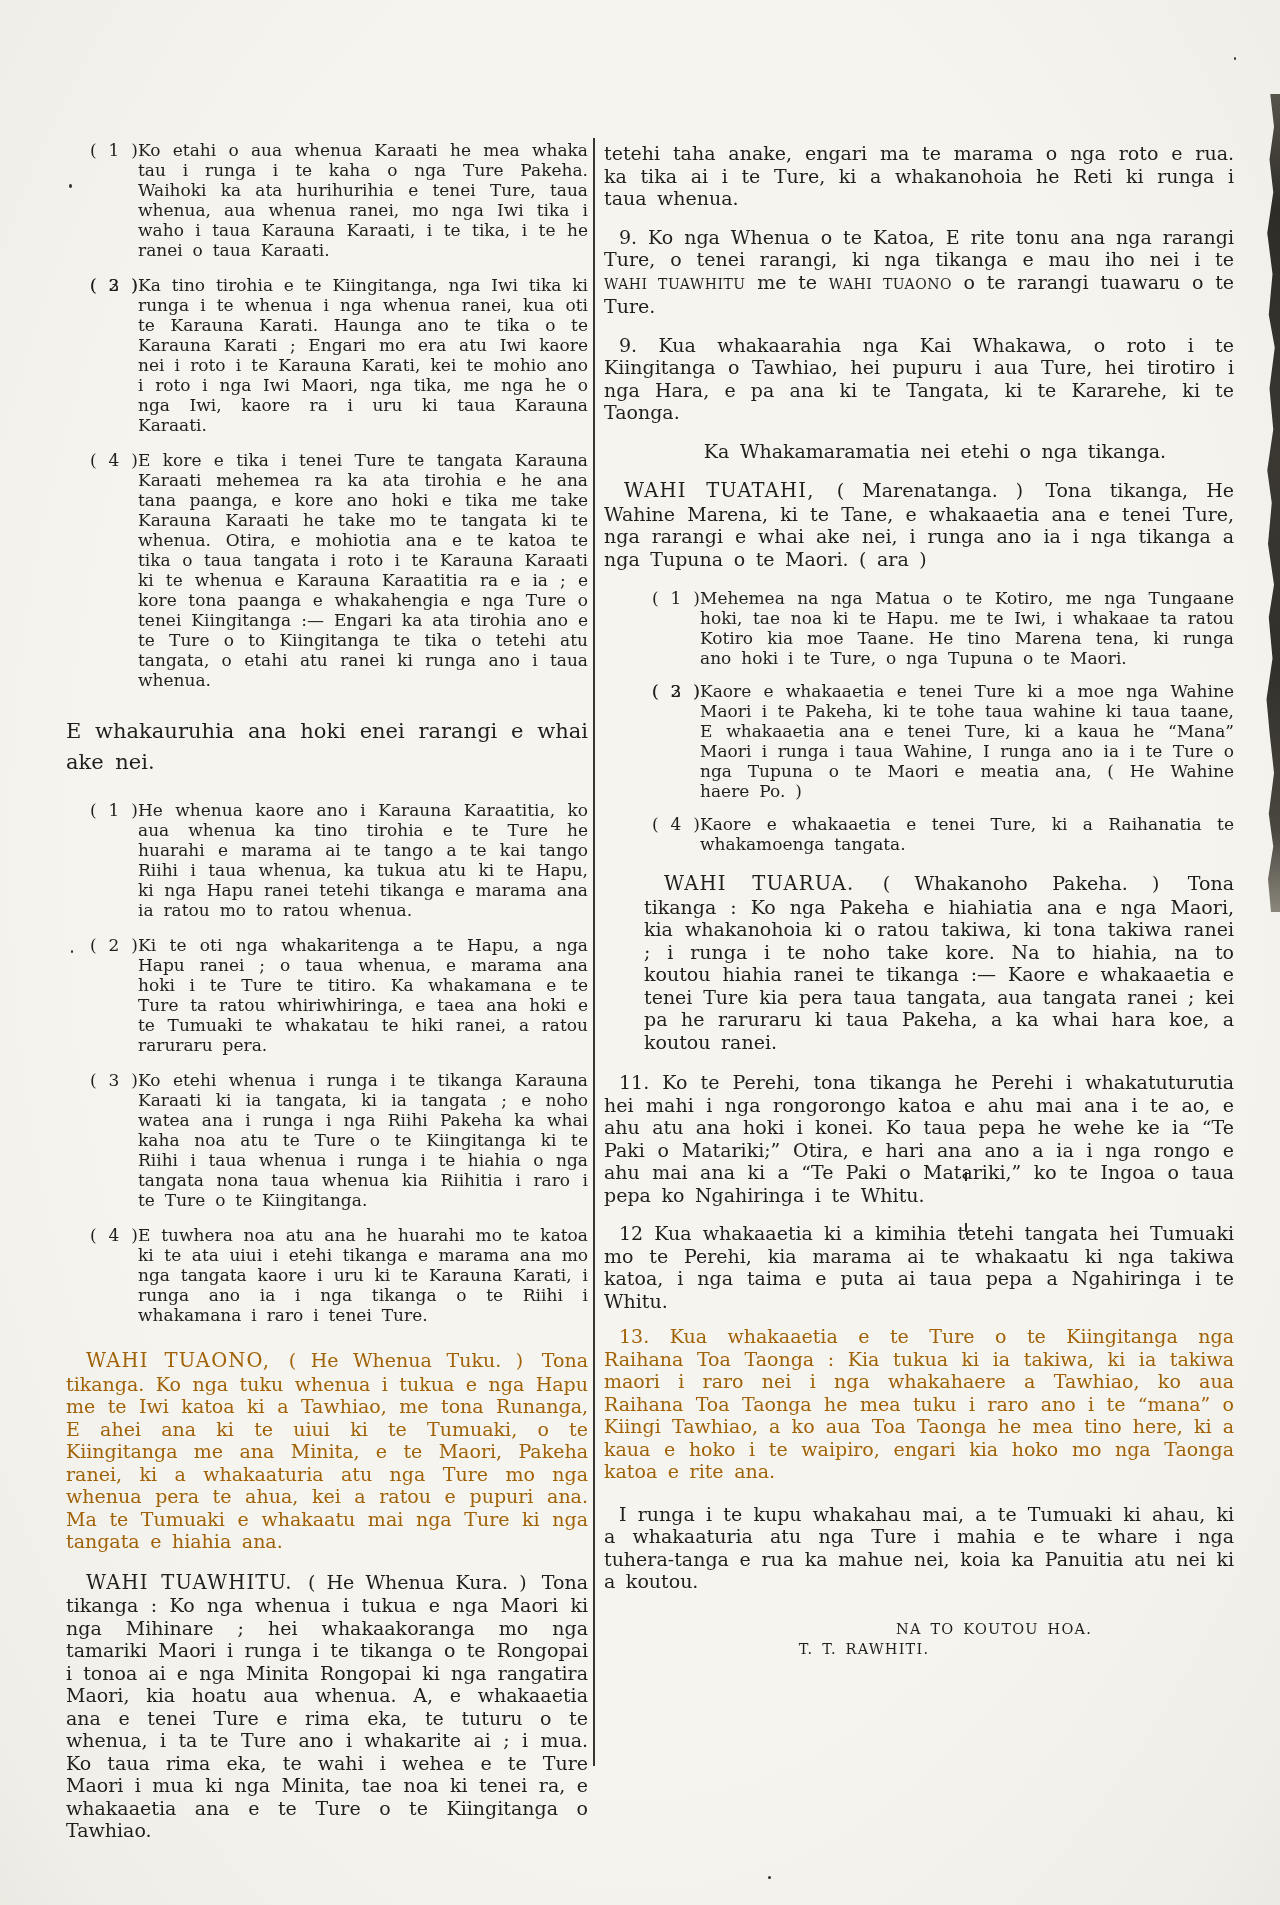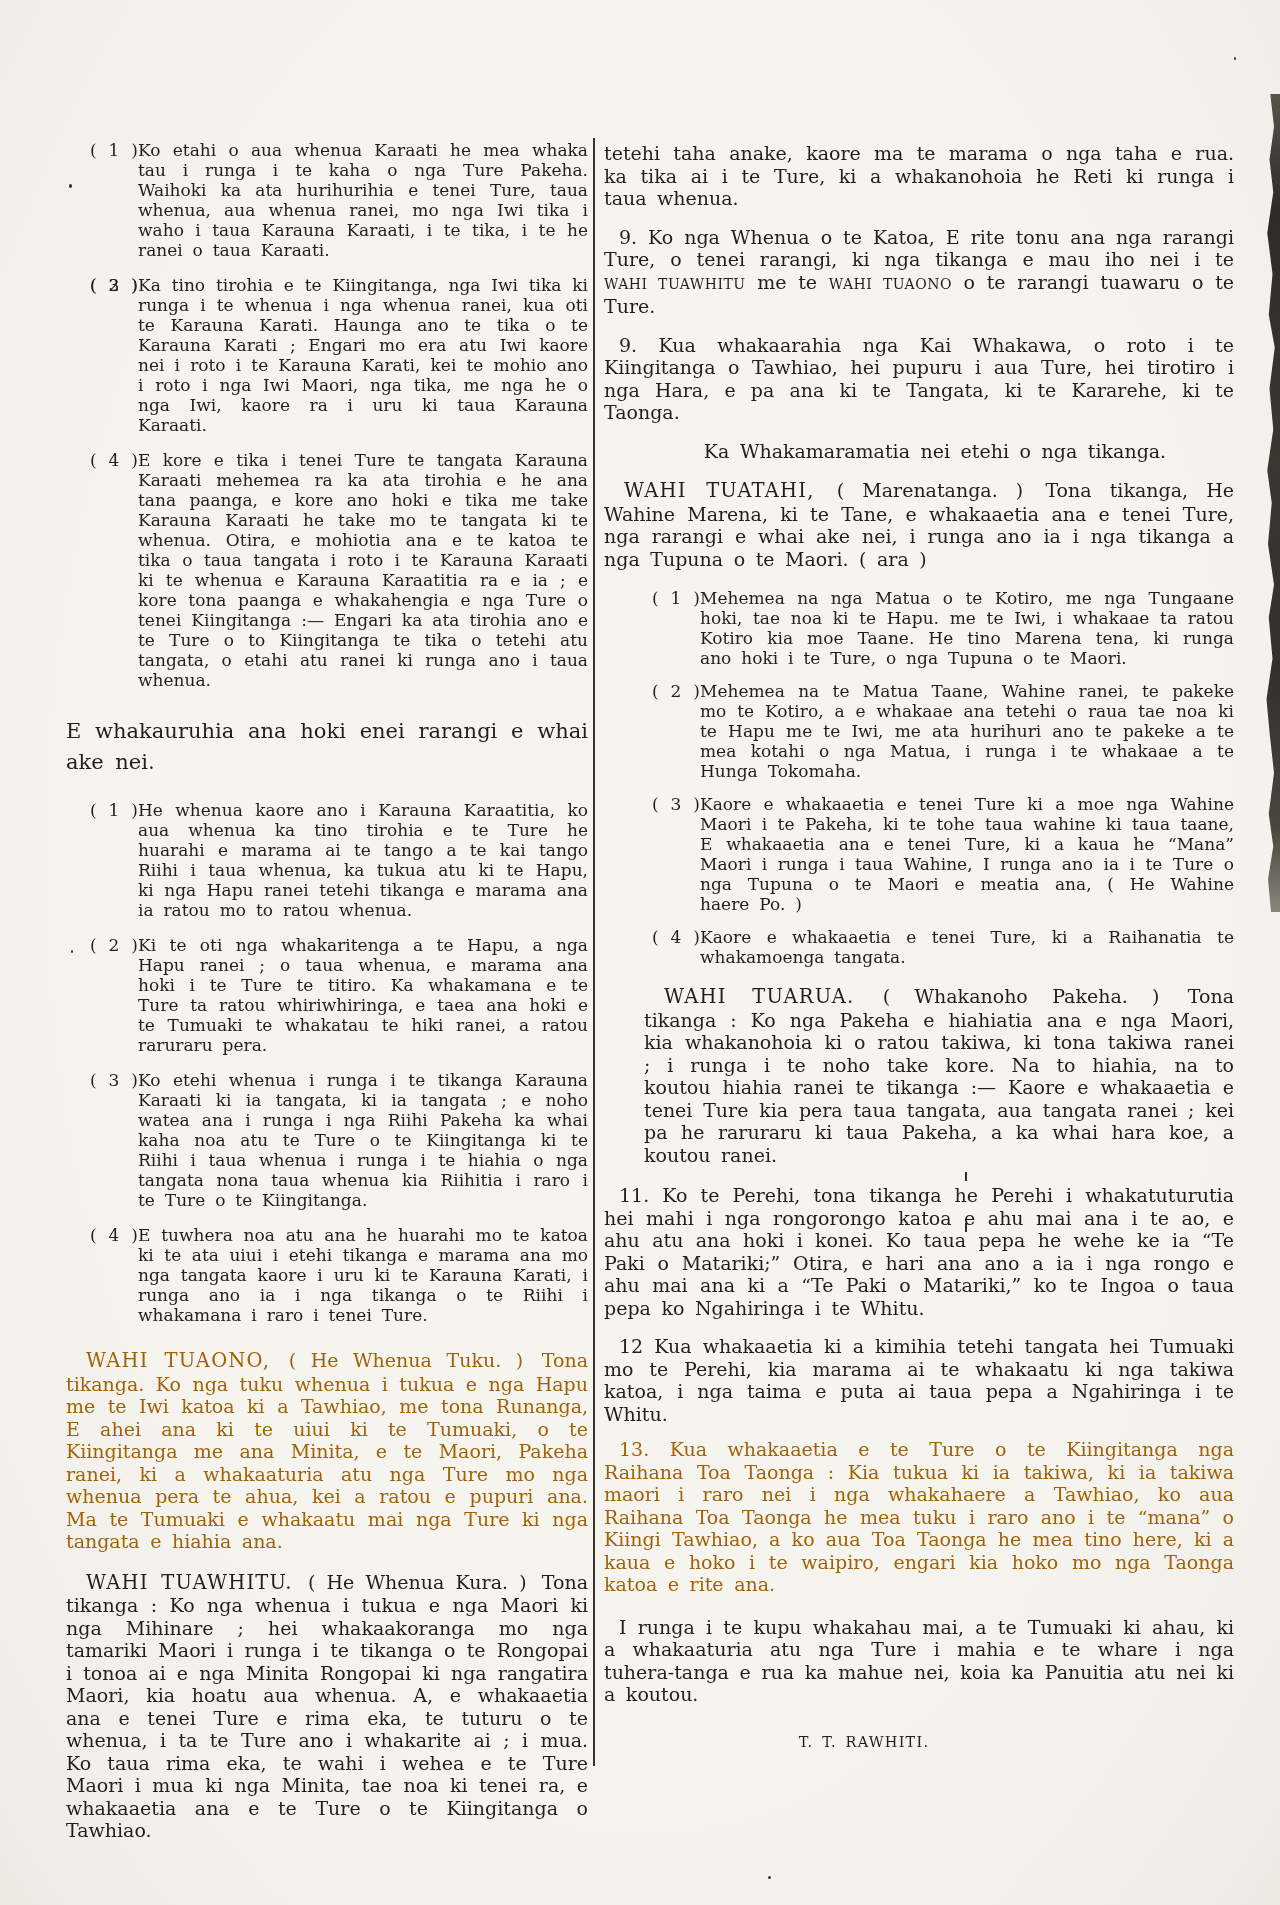--- a/index.html
+++ b/index.html
@@ -106,41 +106,40 @@
   <p class="sec large">
     <span class="runin">WAHI TUAWHITU.</span>
     <span class="paren">( He Whenua Kura. )</span>
     <span>Tona tikanga : Ko nga whenua i tukua e nga Maori ki nga Mihinare ; hei whakaakoranga mo nga tamariki Maori i runga i te tikanga o te Rongopai i tonoa ai e nga Minita Rongopai ki nga rangatira Maori, kia hoatu aua whenua. A, e whakaaetia ana e tenei Ture e rima eka, te tuturu o te whenua, i ta te Ture ano i whakarite ai ; i mua. Ko taua rima eka, te wahi i wehea e te Ture Maori i mua ki nga Minita, tae noa ki tenei ra, e whakaaetia ana e te Ture o te Kiingitanga o Tawhiao.</span>
   </p>
 
 </div>
 
 <div class="col col-right">
 
-  <p class="para para-top large">tetehi taha anake, kaore ma te marama o nga taha e rua. ka tika ai i te Ture, ki a whakanohoia he Reti ki runga i taua whenua.</p>
+  <p class="para para-top large">tetehi taha anake, engari ma te marama o nga roto e rua. ka tika ai i te Ture, ki a whakanohoia he Reti ki runga i taua whenua.</p>
 
   <p class="para large"><span>9.  Ko nga Whenua o te Katoa, E rite tonu ana nga rarangi Ture, o tenei rarangi, ki nga tikanga e mau iho nei i te </span><span class="sc">WAHI TUAWHITU</span><span> me te </span><span class="sc">WAHI TUAONO</span><span> o te rarangi tuawaru o te Ture.</span></p>
 
   <p class="para large">9.  Kua whakaarahia nga Kai Whakawa, o roto i te Kiingitanga o Tawhiao, hei pupuru i aua Ture, hei tirotiro i nga Hara, e pa ana ki te Tangata, ki te Kararehe, ki te Taonga.</p>
 
   <p class="center-line large">Ka Whakamaramatia nei etehi o nga tikanga.</p>
 
   <p class="sec large">
     <span class="runin">WAHI TUATAHI,</span>
     <span class="paren">( Marenatanga. )</span>
     <span>Tona tikanga, He Wahine Marena, ki te Tane, e whakaaetia ana e tenei Ture, nga rarangi e whai ake nei, i runga ano ia i nga tikanga a nga Tupuna o te Maori. ( ara )</span>
   </p>
 
   <div class="li small mb-tight">
     <span class="num">( 1 )</span>
     <span>Mehemea na nga Matua o te Kotiro, me nga Tungaane hoki, tae noa ki te Hapu. me te Iwi, i whakaae ta ratou Kotiro kia moe Taane. He tino Marena tena, ki runga ano hoki i te Ture, o nga Tupuna o te Maori.</span>
   </div>
   <div class="li small mb-tight">
     <span class="num">( 2 )</span>
-    <span>Mehemea na te Matua Taane, Wahine ranei, te pakeke mo te Kotiro, a e whakaae ana tetehi o raua tae noa ki te Hapu me te Iwi, me ata hurihuri ano te pakeke a te mea kotahi o nga Matua, i runga i te whakaae a te Hunga Tokomaha.</span>
   </div>
   <div class="li small mb-tight">
     <span class="num">( 3 )</span>
     <span>Kaore e whakaaetia e tenei Ture ki a moe nga Wahine Maori i te Pakeha, ki te tohe taua wahine ki taua taane, E whakaaetia ana e tenei Ture, ki a kaua he “Mana” Maori i runga i taua Wahine, I runga ano ia i te Ture o nga Tupuna o te Maori e meatia ana, ( He Wahine haere Po. )</span>
   </div>
   <div class="li small">
     <span class="num">( 4 )</span>
     <span>Kaore e whakaaetia e tenei Ture, ki a Raihanatia te whakamoenga tangata.</span>
   </div>
 
@@ -152,16 +151,17 @@
 
   <p class="para large">11.  Ko te Perehi, tona tikanga he Perehi i whakatuturutia hei mahi i nga rongorongo katoa e ahu mai ana i te ao, e ahu atu ana hoki i konei. Ko taua pepa he wehe ke ia “Te Paki o Matariki;” Otira, e hari ana ano a ia i nga rongo e ahu mai ana ki a “Te Paki o Matariki,” ko te Ingoa o taua pepa ko Ngahiringa i te Whitu.</p>
 
   <p class="para large mb-tight">12  Kua whakaaetia ki a kimihia tetehi tangata hei Tumuaki mo te Perehi, kia marama ai te whakaatu ki nga takiwa katoa, i nga taima e puta ai taua pepa a Ngahiringa i te Whitu.</p>
 
   <p class="para large faded">13.  Kua whakaaetia e te Ture o te Kiingitanga nga Raihana Toa Taonga : Kia tukua ki ia takiwa, ki ia takiwa maori i raro nei i nga whakahaere a Tawhiao, ko aua Raihana Toa Taonga he mea tuku i raro ano i te “mana” o Kiingi Tawhiao, a ko aua Toa Taonga he mea tino here, ki a kaua e hoko i te waipiro, engari kia hoko mo nga Taonga katoa e rite ana.</p>
 
   <p class="para large" style="margin-top:20px;">I runga i te kupu whakahau mai, a te Tumuaki ki ahau, ki a whakaaturia atu nga Ture i mahia e te whare i nga tuhera-tanga e rua ka mahue nei, koia ka Panuitia atu nei ki a koutou.</p>
 
   <div class="sig">
+    <div class="sig-1">NA TO KOUTOU HOA.</div>
     <div class="sig-2">T. T. RAWHITI.</div>
   </div>
 
 </div>
 
 </body></html>

